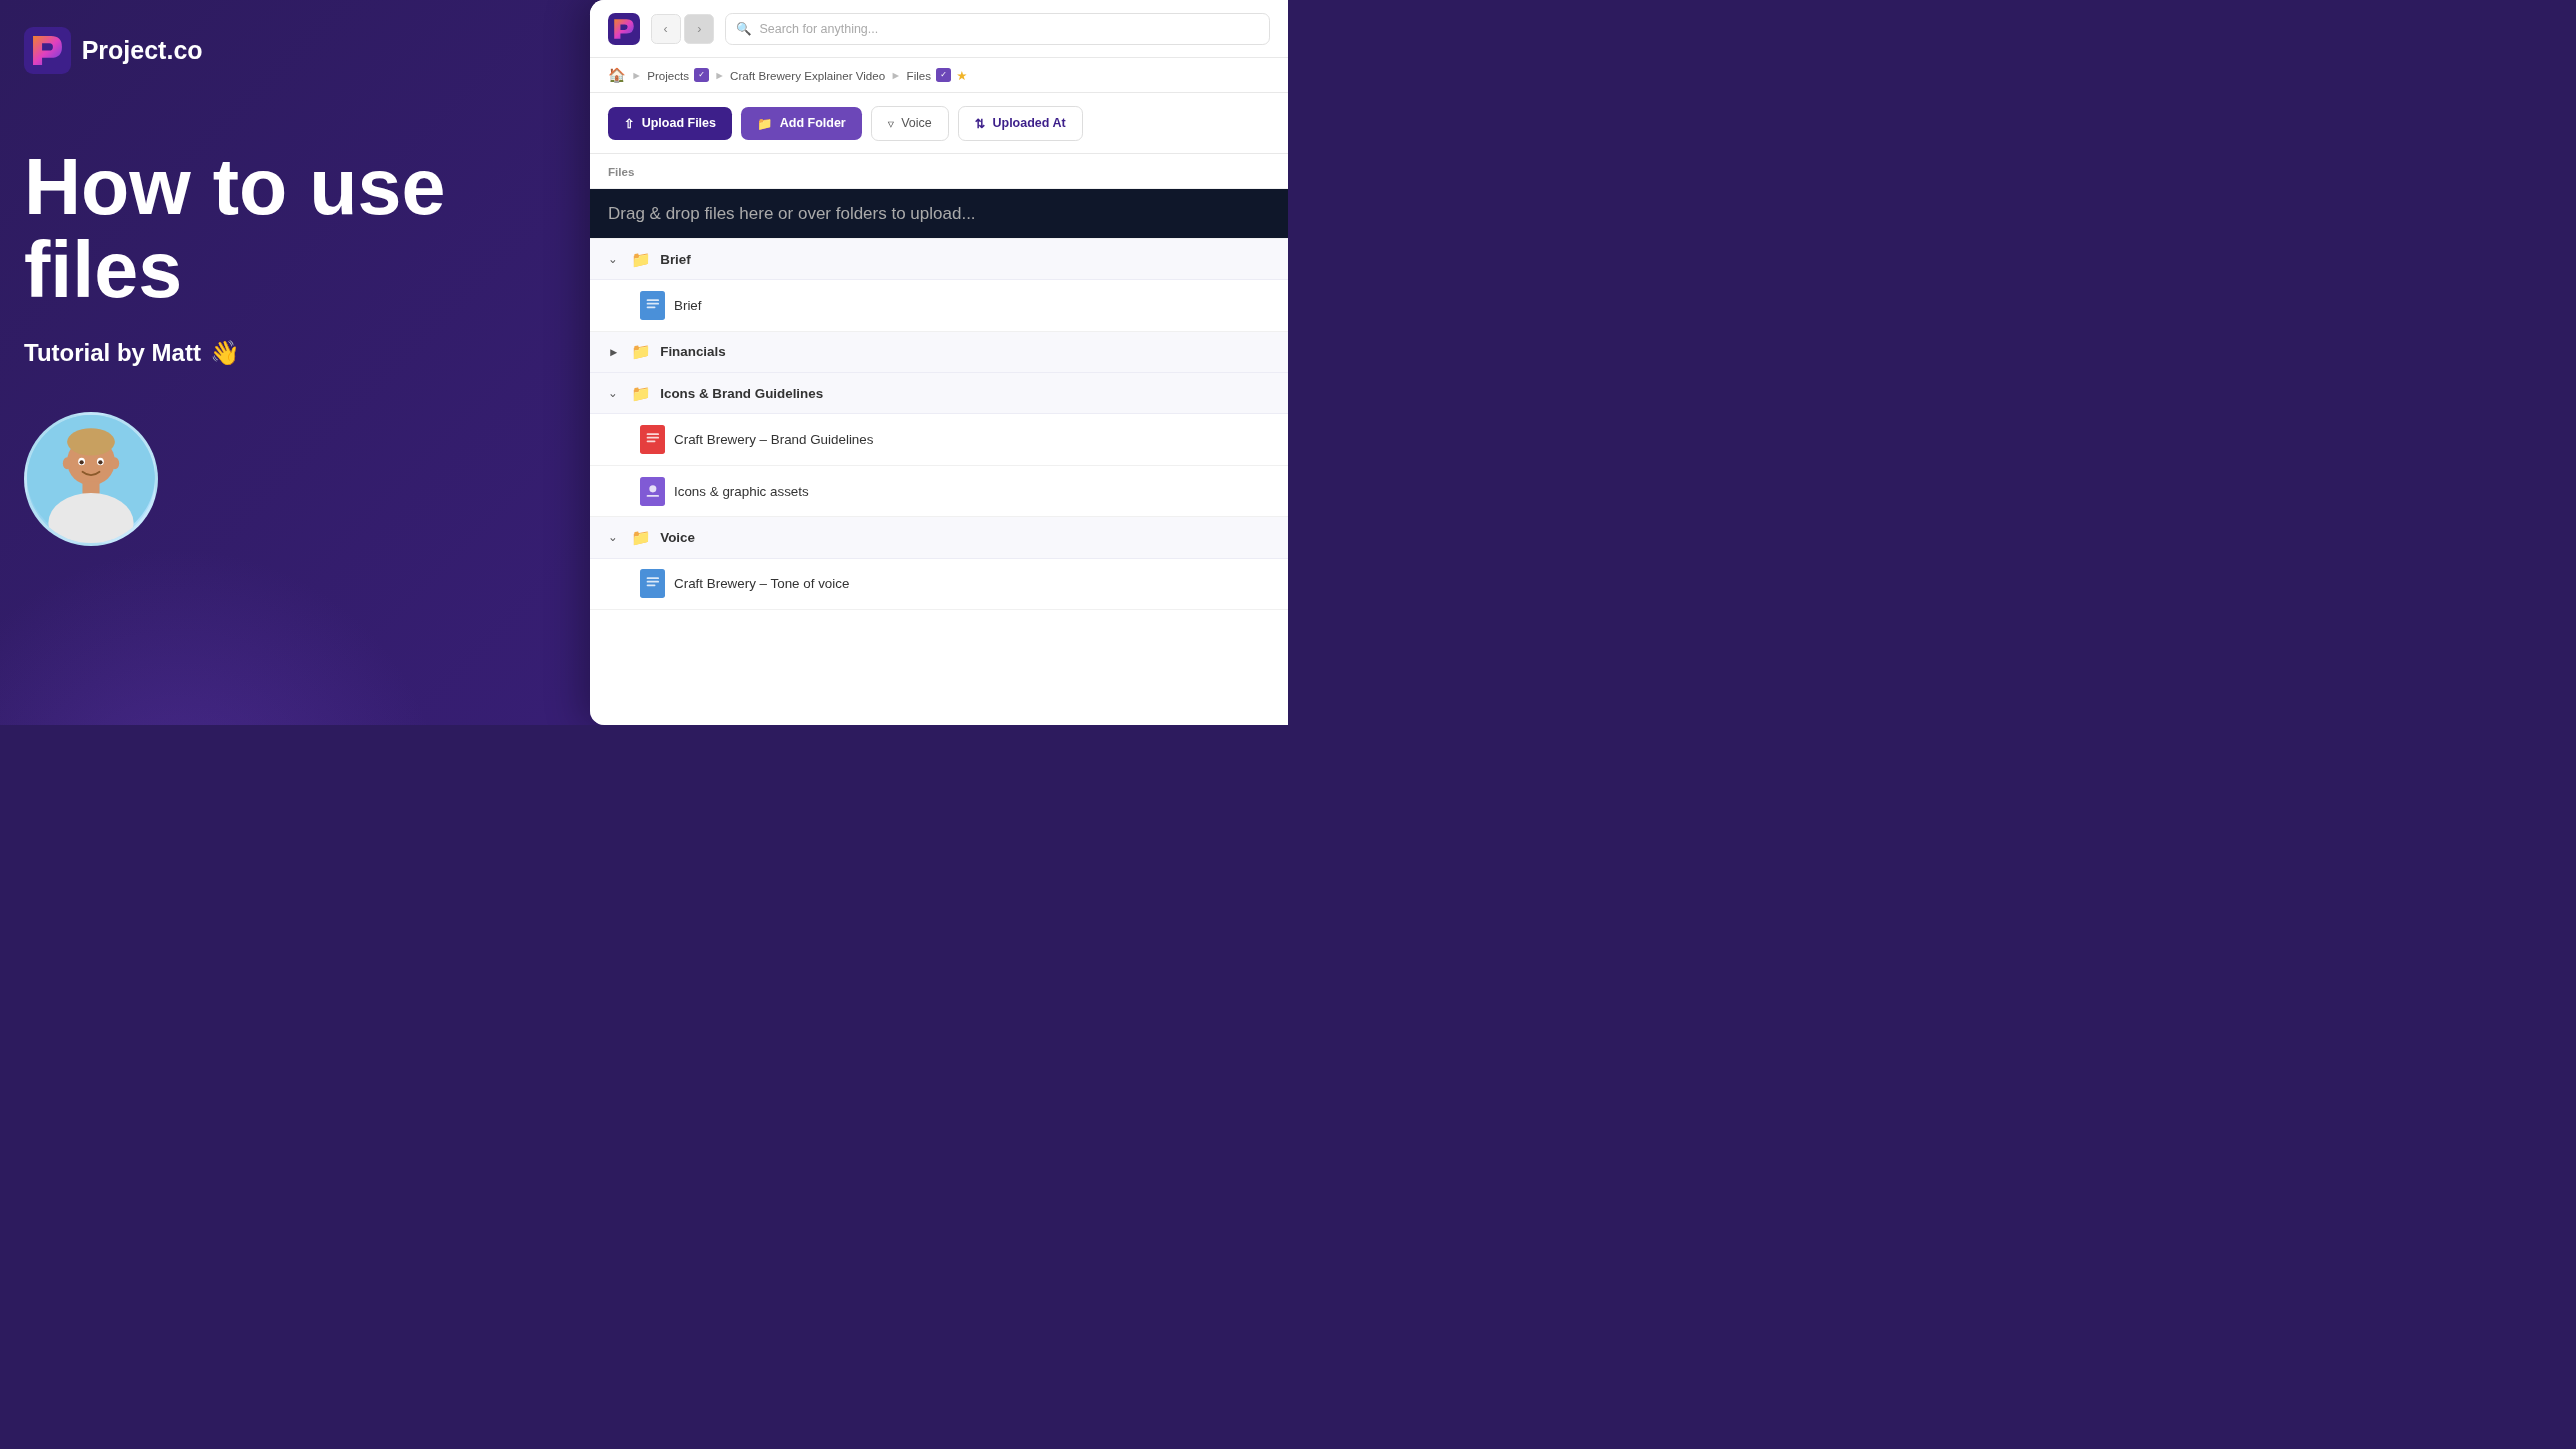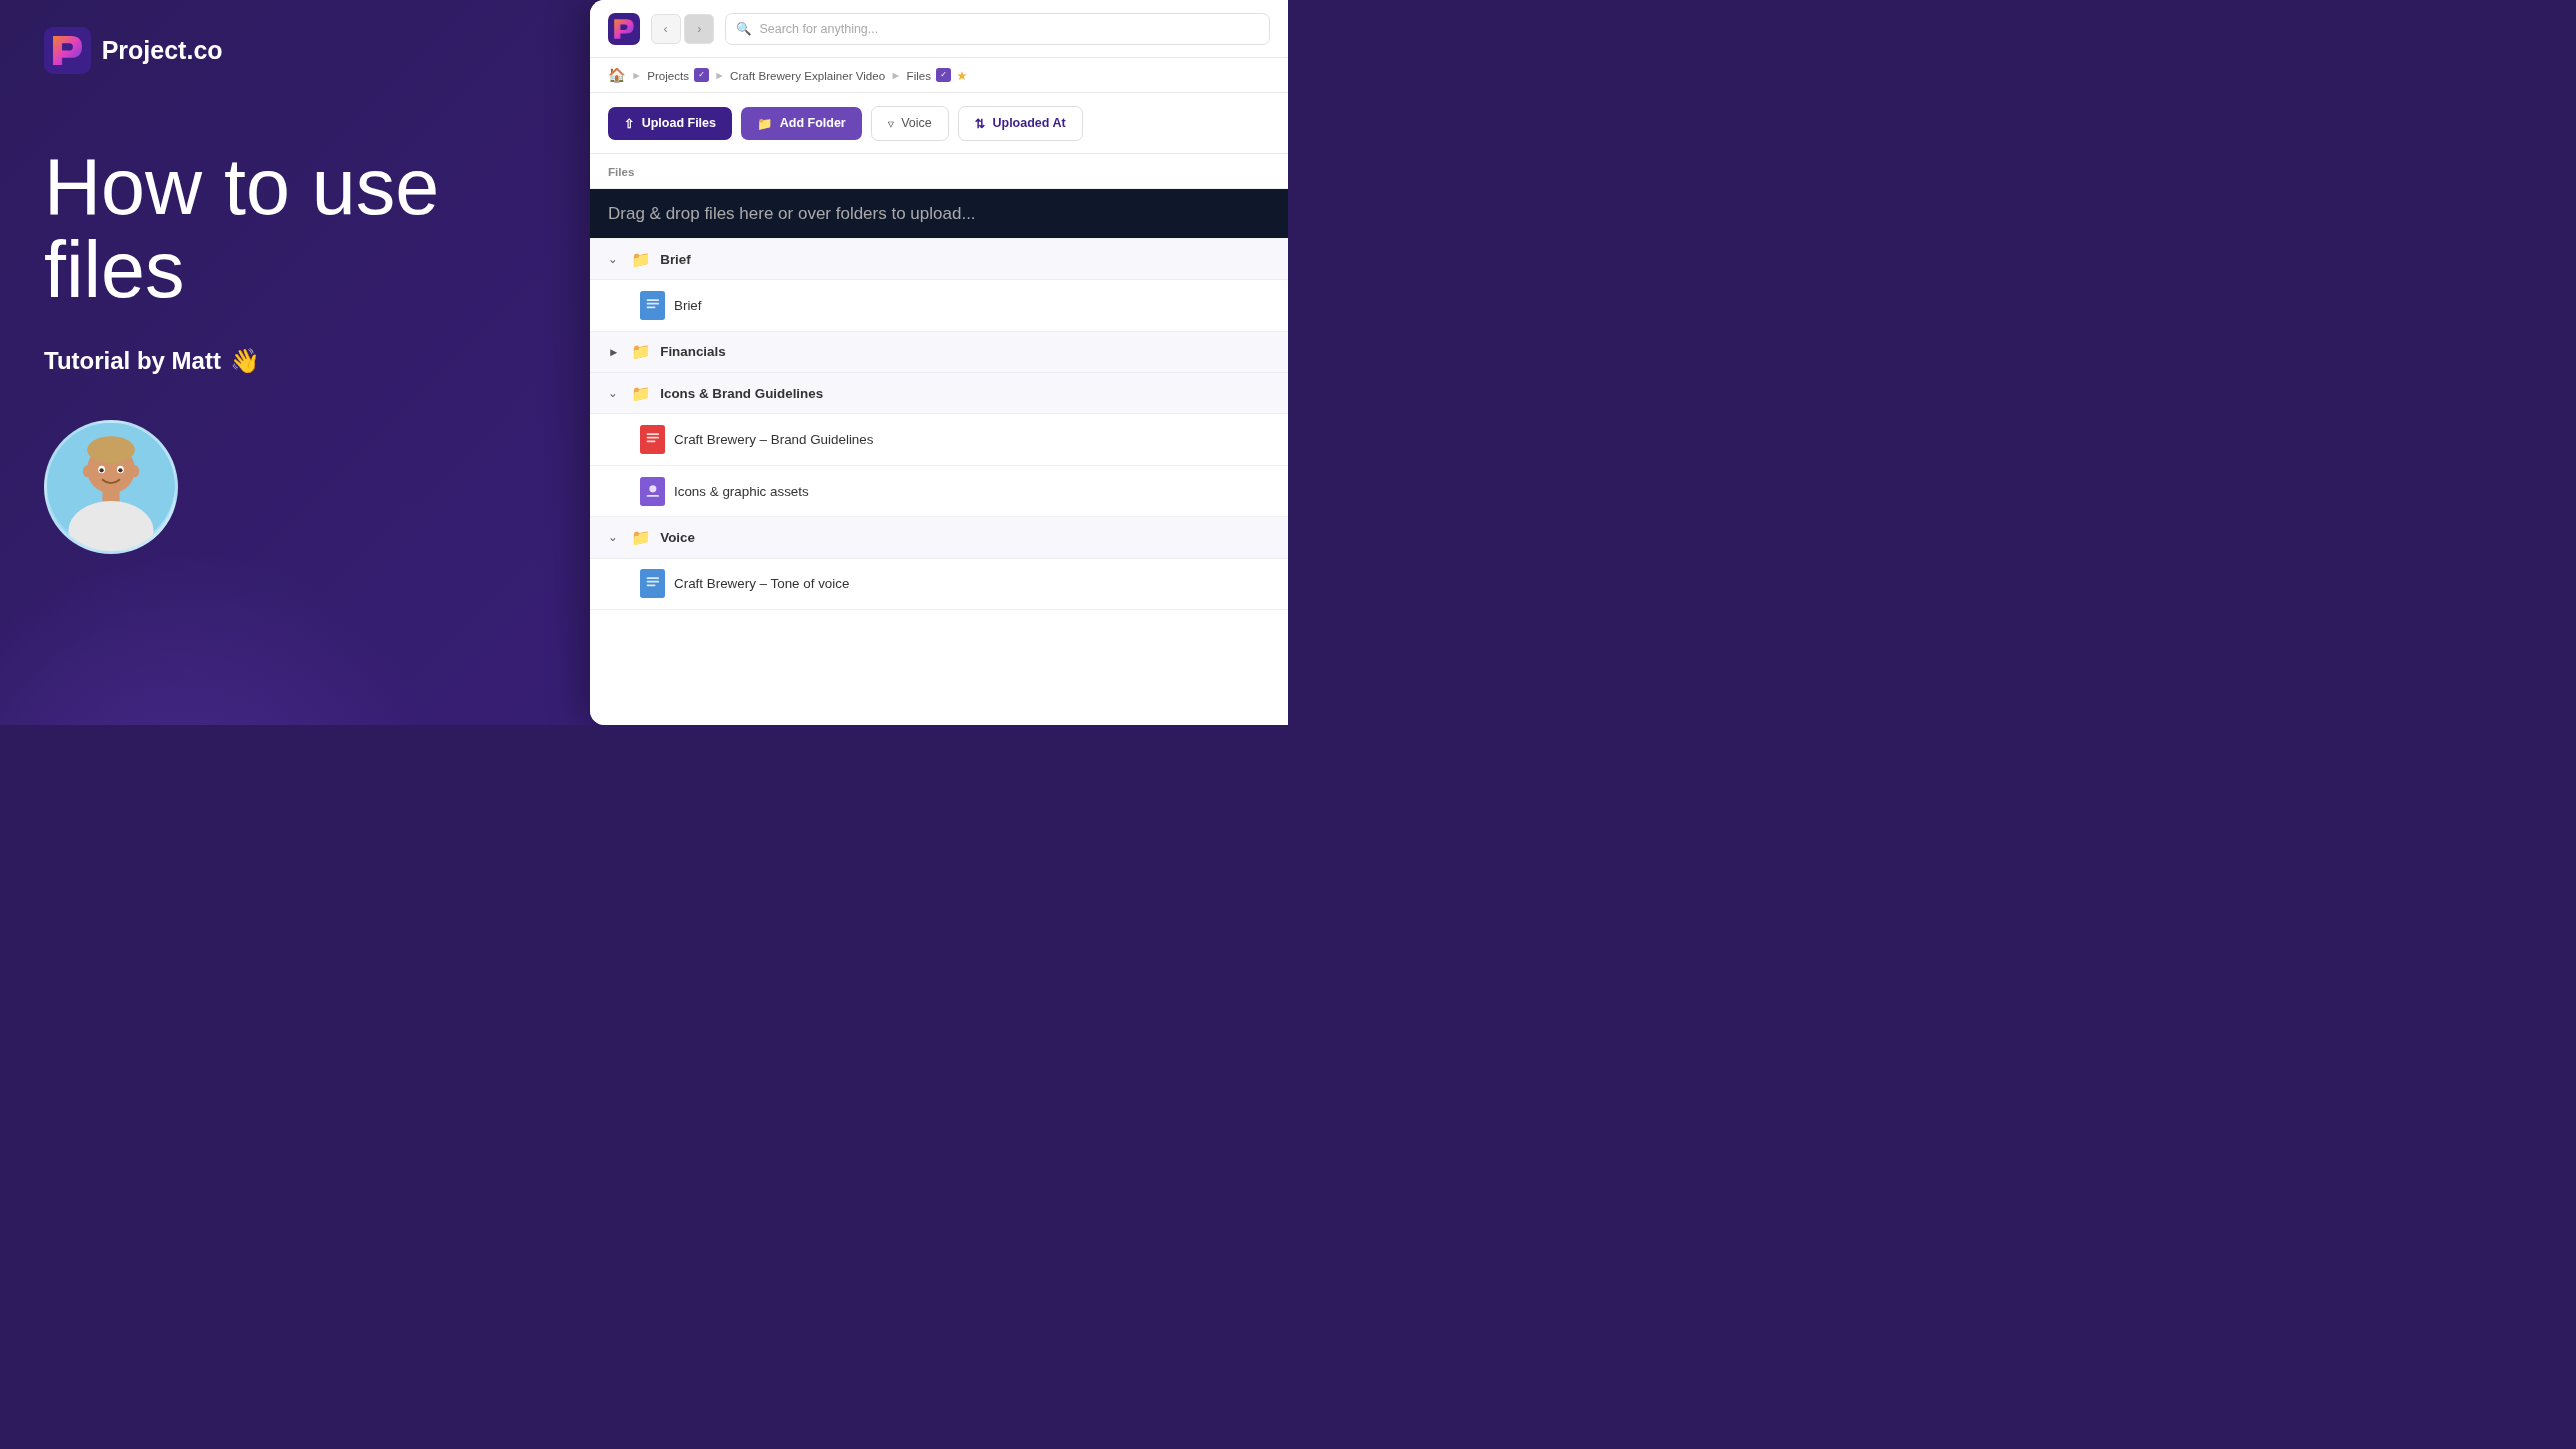--- a/index.html
+++ b/index.html
@@ -15,21 +15,21 @@
     
     .left-panel {
       position: absolute;
       left: 0;
       top: 0;
       width: 778px;
       height: 905px;
       background: linear-gradient(135deg, #2d1b5e 0%, #3a1f7a 100%);
       display: flex;
       flex-direction: column;
-      padding: 27px 44px;
+      padding: 27px 24px;
     }
 
     .logo-area {
       display: flex;
       align-items: center;
       gap: 10.7px;
       margin-bottom: 72px;
     }
 
     .logo-icon {
@@ -39,23 +39,23 @@
 
     .logo-text {
       color: white;
       font-size: 25px;
       font-weight: 700;
     }
 
     .main-heading {
       color: white;
       font-size: 79px;
-      font-weight: 400;
+      font-weight: 700;
       line-height: 1.05;
-      margin-bottom: 35px;
+      margin-bottom: 27px;
     }
 
     .subtitle {
       color: white;
       font-size: 24px;
       font-weight: 700;
       display: flex;
       align-items: center;
       gap: 9px;
       margin-bottom: 45px;

